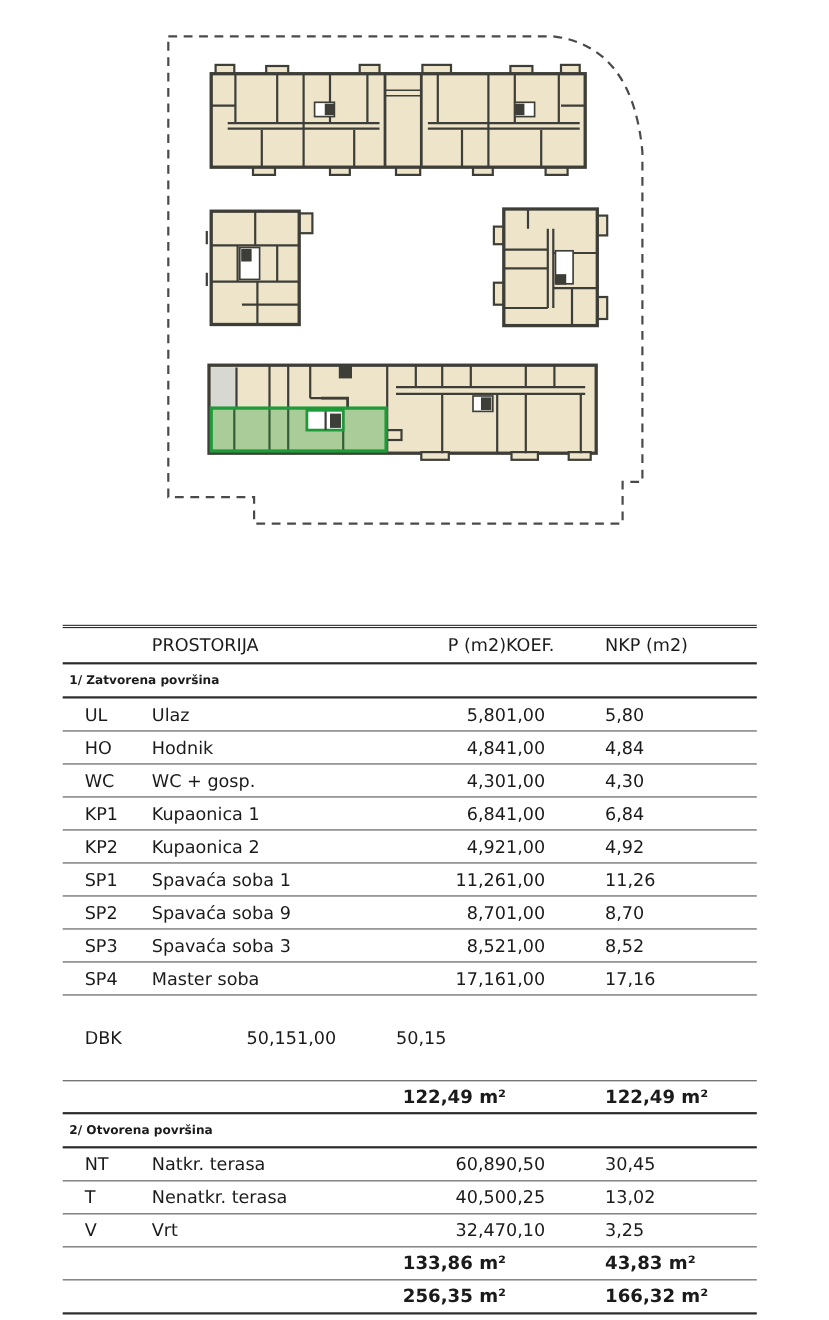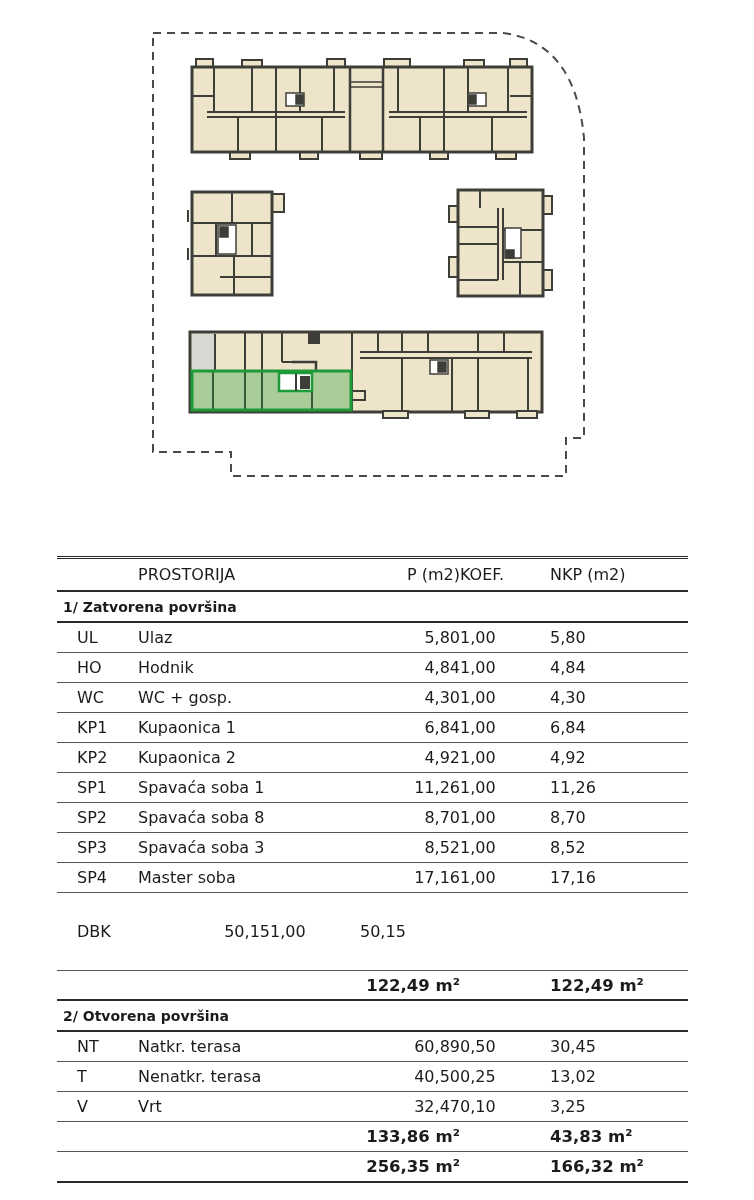--- a/index.html
+++ b/index.html
@@ -11,31 +11,31 @@
   *{box-sizing:border-box;margin:0;padding:0}
   html,body{width:754px;height:1200px;background:#fff;overflow:hidden;
     font-family:"DejaVu Sans","Liberation Sans",sans-serif;color:var(--ink)}
   .page{position:relative;width:754px;height:1200px;background:#fff}
 
   
   .siteplan{position:absolute;left:0;top:0;width:754px;height:545px}
   .siteplan svg{display:block}
 
   
-  .areas{position:absolute;left:57px;top:556px;width:631px;font-size:16px}
+  .areas{position:absolute;left:57px;top:568px;width:631px;font-size:16px}
   .tr{display:flex;align-items:center;height:30px}
   .td{flex:0 0 auto}
   .td.code{width:73px;padding-left:20px}
   .td.name{width:190px;padding-left:8px}
   .td.name .wrapcap{display:inline-block;max-width:150px;line-height:20px}
   .td.p{width:140px;text-align:right}
   .td.koef{width:90px;}
   .td.nkp{width:138px;}
   .thead{height:36px;border-top:3px double var(--line-heavy);border-bottom:2px solid var(--line-heavy);font-size:16px}
-  .section-title{display:flex;align-items:center;height:31px;font-weight:bold;font-size:14px;
+  .section-title{display:flex;align-items:center;height:31px;font-weight:bold;font-size:11px;
     padding-left:6px;border-bottom:2px solid var(--line-heavy)}
   .rule1{border-bottom:1.5px solid var(--line-light)}
   .rule2{border-bottom:2px solid var(--line-heavy)}
   .tall{height:78px}
   .subtotal .td,.grand .td{font-weight:bold;font-size:16.5px}
   .subtotal{height:30px}
   .grand{height:31px}
 </style>
 </head>
 <body>
@@ -204,21 +204,21 @@
     </div>
     <div class="tr rule1">
       <div class="td code">SP1</div>
       <div class="td name">Spavaća soba 1</div>
       <div class="td p">11,26</div>
       <div class="td koef">1,00</div>
       <div class="td nkp">11,26</div>
     </div>
     <div class="tr rule1">
       <div class="td code">SP2</div>
-      <div class="td name">Spavaća soba 8</div>
+      <div class="td name">Spavaća soba 9</div>
       <div class="td p">8,70</div>
       <div class="td koef">1,00</div>
       <div class="td nkp">8,70</div>
     </div>
     <div class="tr rule1">
       <div class="td code">SP3</div>
       <div class="td name">Spavaća soba 3</div>
       <div class="td p">8,52</div>
       <div class="td koef">1,00</div>
       <div class="td nkp">8,52</div>

